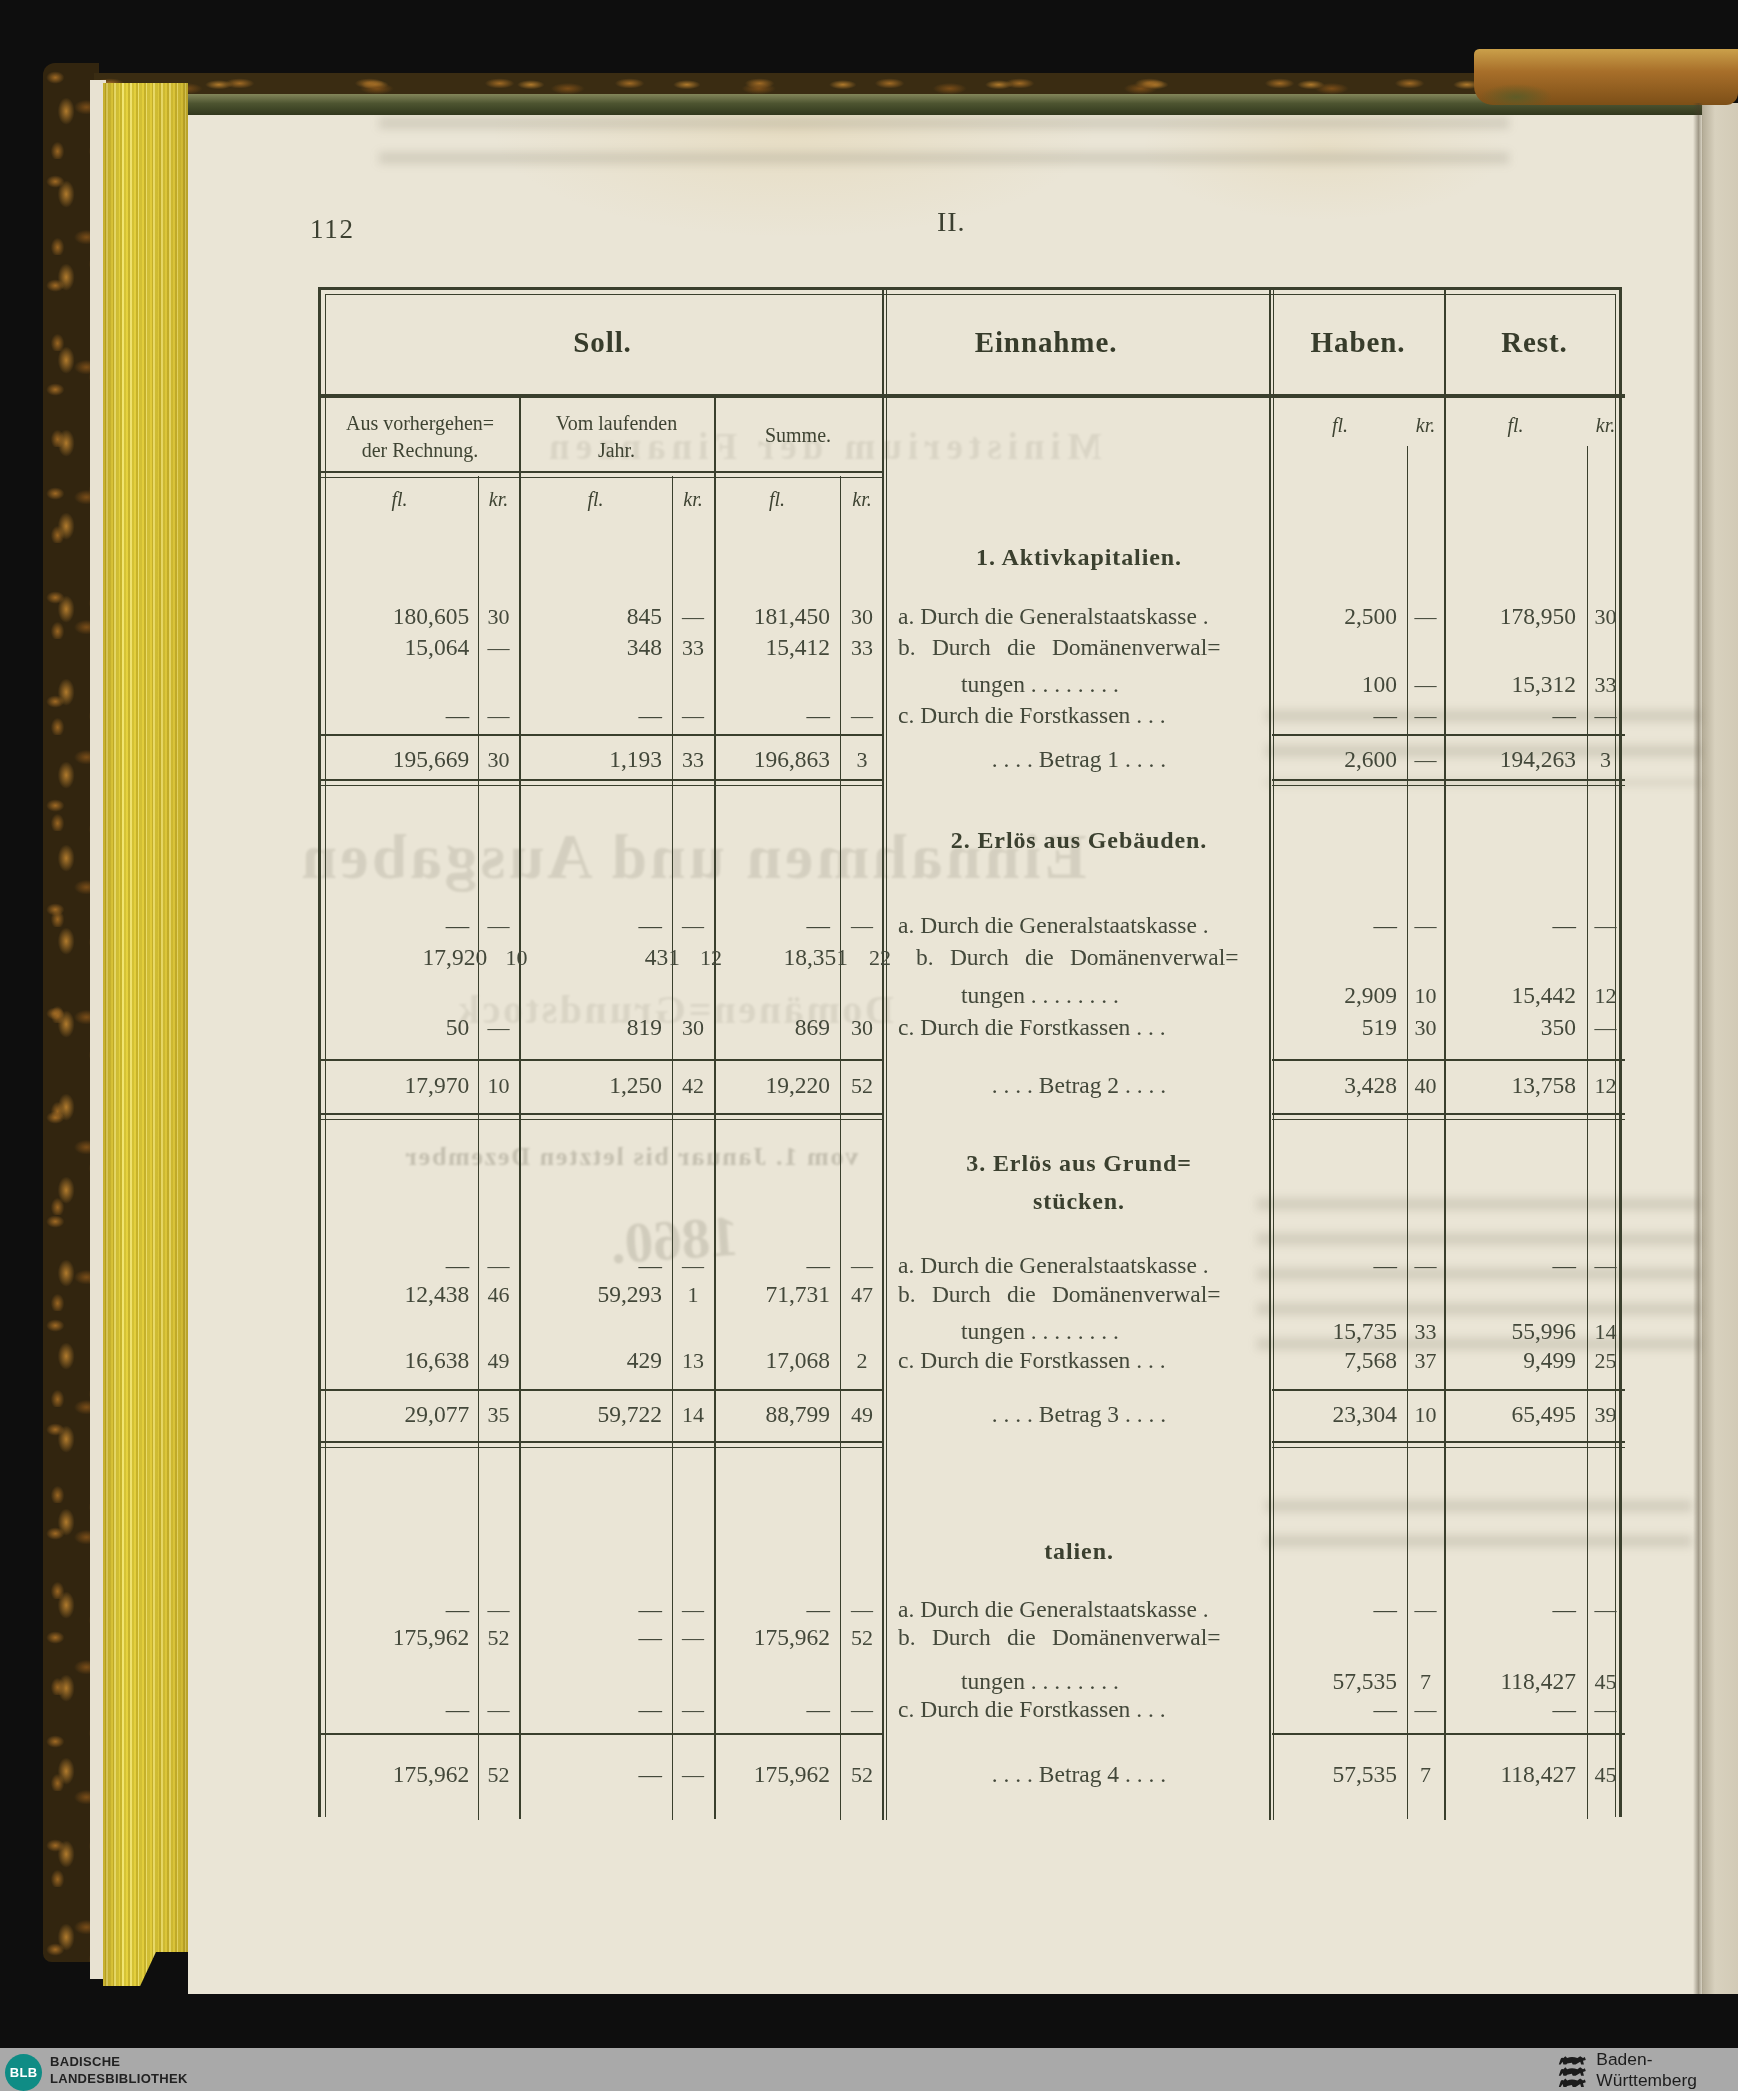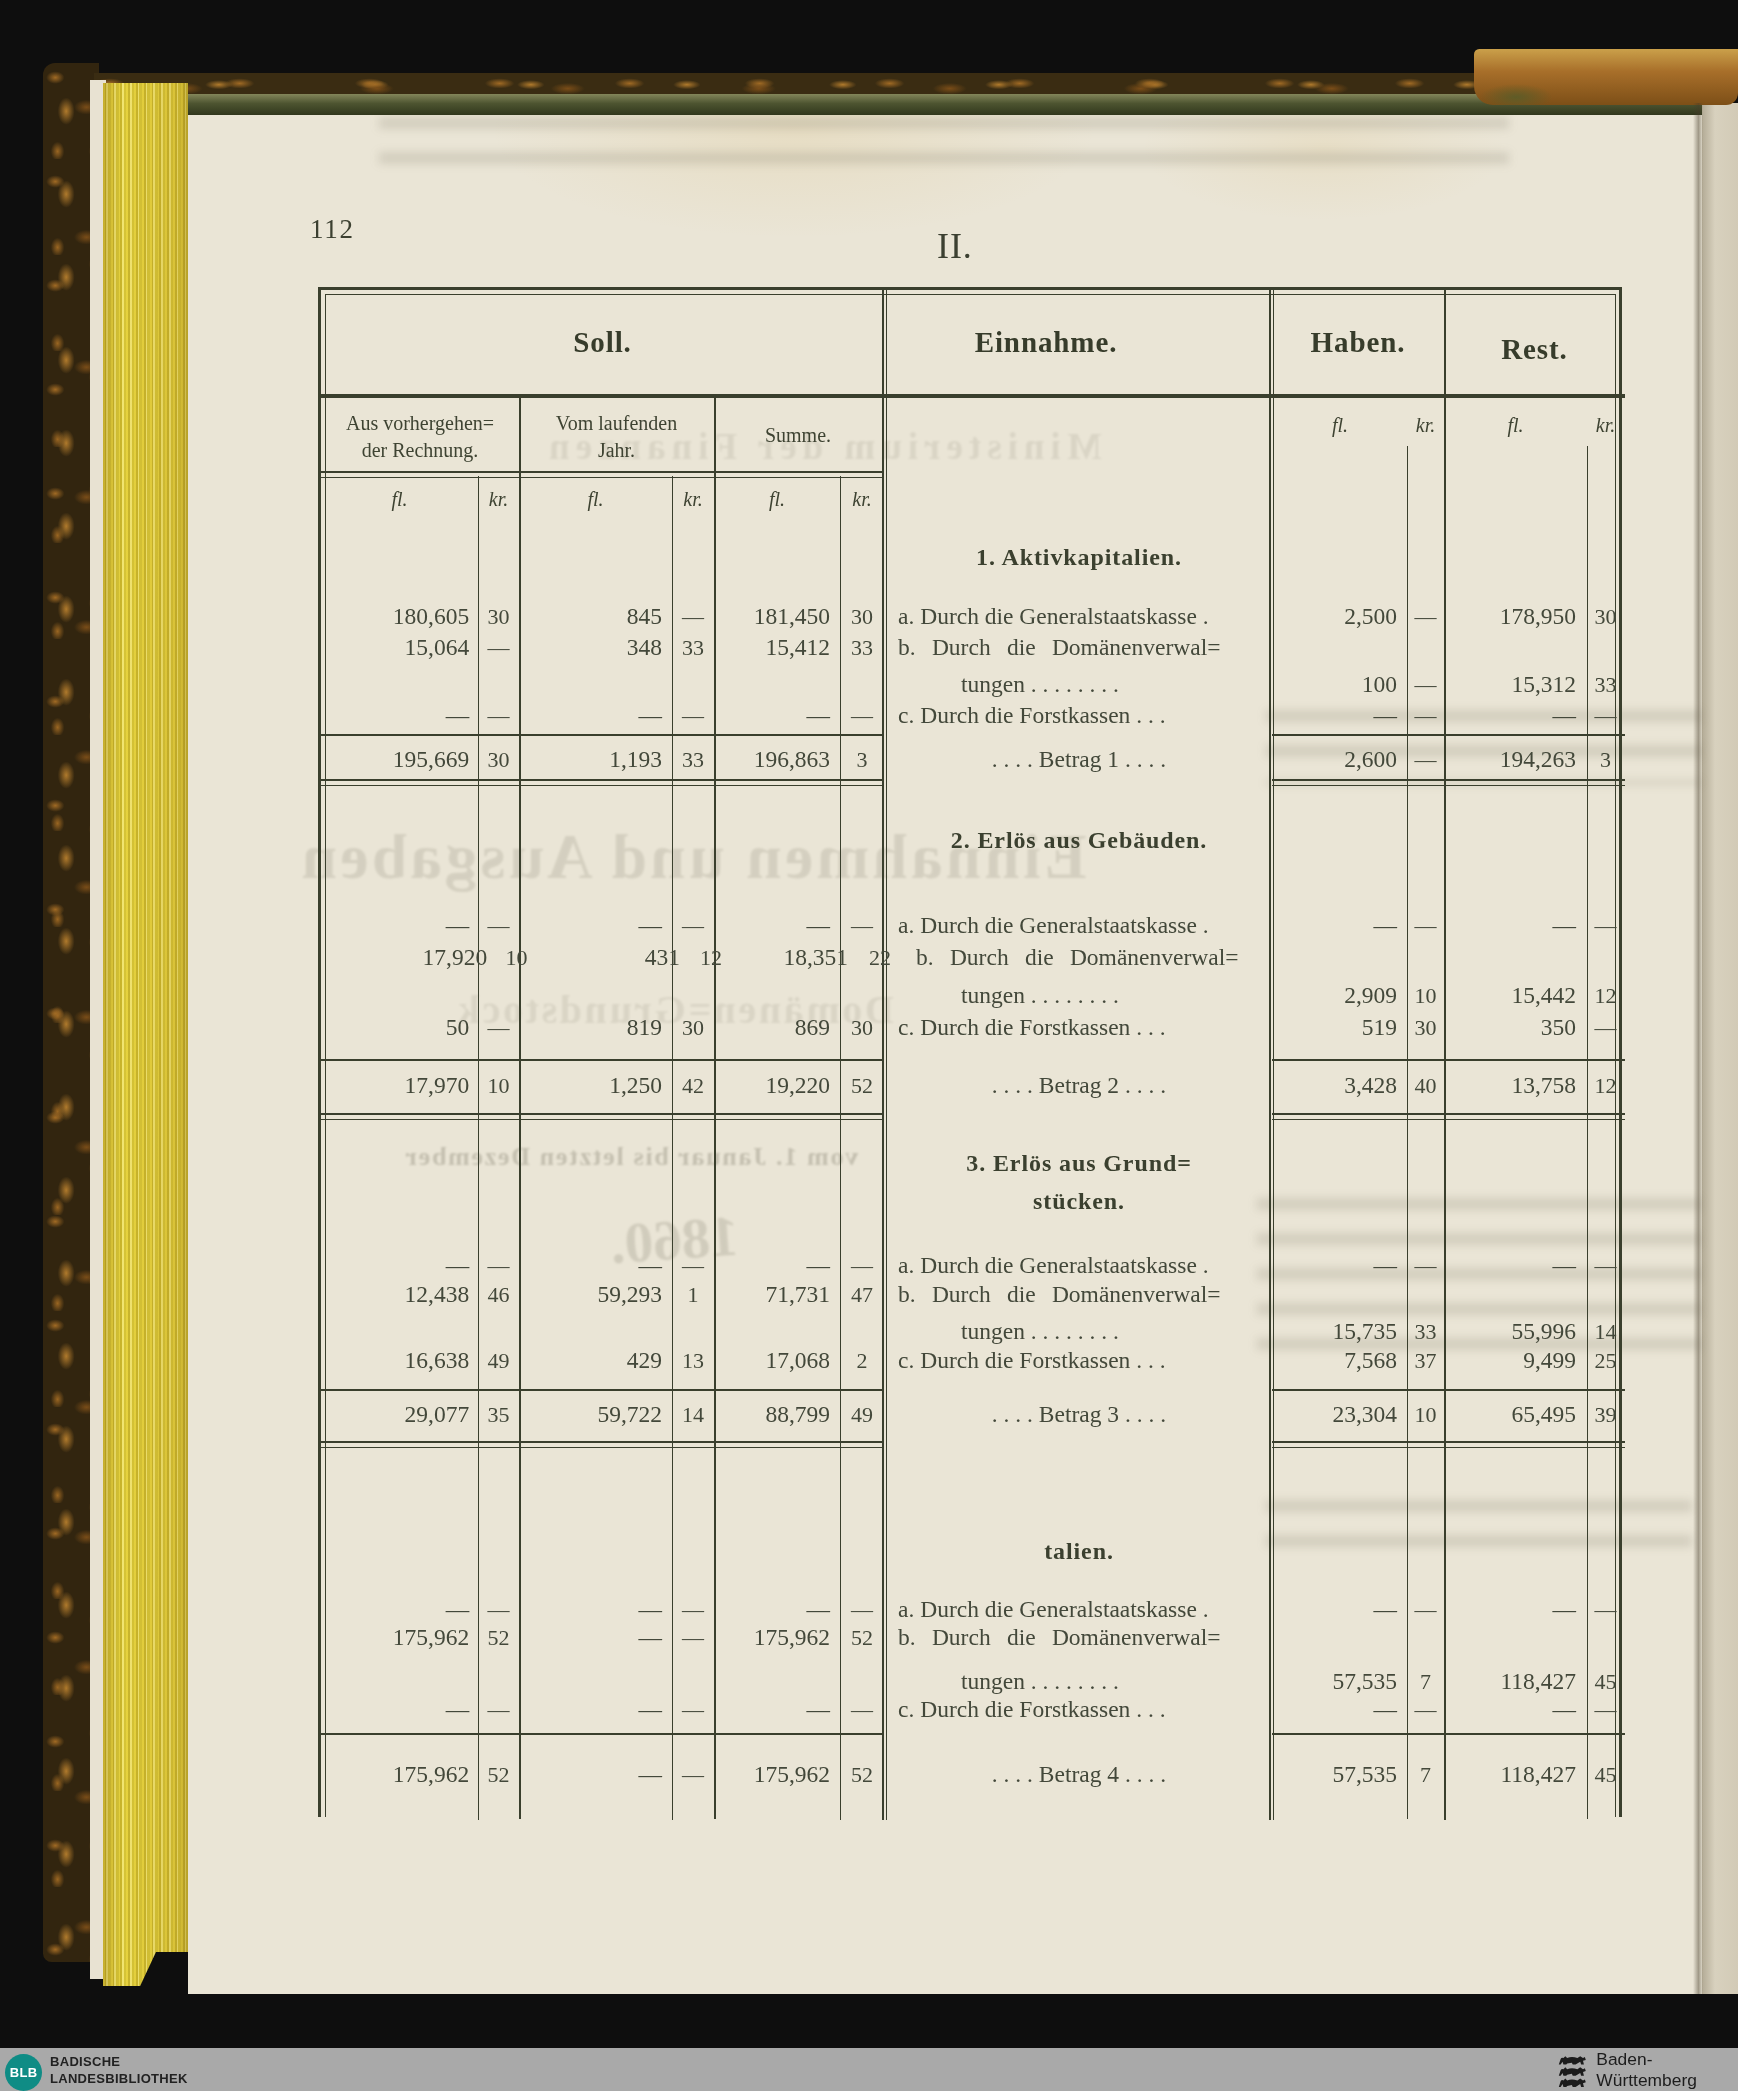--- a/index.html
+++ b/index.html
@@ -68,21 +68,21 @@
   .bw-group{left:1556px;top:2048px;height:43px;display:flex;align-items:flex-end;gap:8.7px;}
   .bw-lions{width:35px;height:38px;}
   .bw-text{color:#1d1d1d;font-size:17.4px;font-family:"Liberation Sans",sans-serif;}
   
   .bleed{position:absolute;transform:scaleX(-1);color:#6e6a58;filter:blur(1px);
     text-align:center;font-weight:bold;white-space:nowrap;}
   .smudge{position:absolute;filter:blur(4.3px);background:
      repeating-linear-gradient(180deg, rgba(110,105,85,.18) 0 12px, rgba(110,105,85,0) 12px 35px);}
   
   .pagenum{left:122px;top:104px;font-size:27px;color:#3c4031;letter-spacing:1.7px;}
-  .secmark{left:749px;top:115px;font-size:36px;color:#3c4031;letter-spacing:0.9px;}
+  .secmark{left:749px;top:96px;font-size:28px;color:#3c4031;letter-spacing:0.9px;}
   
   .ltable{left:130px;top:177px;width:1304px;height:1530px;
     border:3px solid var(--ink);border-bottom:none;}
   .ltable-inner{position:absolute;left:3.5px;top:3.5px;right:3.5px;bottom:0;
     border-top:1.3px solid var(--ink);border-left:1.3px solid var(--ink);border-right:1.3px solid var(--ink);}
   .vl{position:absolute;width:1.7px;background:var(--ink);}
   .vl.thin{width:1.4px;}
   .vl.thick{width:2.3px;}
   .vl.dbl{width:5.2px;background:transparent;border-left:2.1px solid var(--ink);border-right:1.4px solid var(--ink);}
   .rule{position:absolute;height:2.1px;background:var(--ink);}
@@ -148,21 +148,21 @@
     <div class="vl thin" style="left:519px;top:186px;height:1344px;"></div>
     <div class="vl dbl" style="left:561px;top:0;height:1530px;"></div>
     <div class="vl dbl" style="left:948px;top:0;height:1530px;"></div>
     <div class="vl thin" style="left:1086px;top:156px;height:1373px;"></div>
     <div class="vl thick" style="left:1123px;top:0;height:1530px;"></div>
     <div class="vl thin" style="left:1266px;top:156px;height:1373px;"></div>
 
     <div class="hlabel" style="left:0;top:33px;width:563px;">Soll.</div>
     <div class="hlabel" style="left:563px;top:33px;width:324px;">Einnahme.</div>
     <div class="hlabel" style="left:951px;top:33px;width:172px;">Haben.</div>
-    <div class="hlabel" style="left:1123px;top:40px;width:181px;text-align:center;">Rest.</div>
+    <div class="hlabel" style="left:1123px;top:33px;width:181px;text-align:center;">Rest.</div>
     <div class="rule heavy" style="left:0;top:104px;width:1304px;"></div>
 
     <div class="sublabel" style="left:0;top:120px;width:198px;">
       <div>Aus vorhergehen=</div>
       <div>der Rechnung.</div>
     </div>
     <div class="sublabel" style="left:198px;top:120px;width:195px;">
       <div>Vom laufenden</div>
       <div>Jahr.</div>
     </div>

